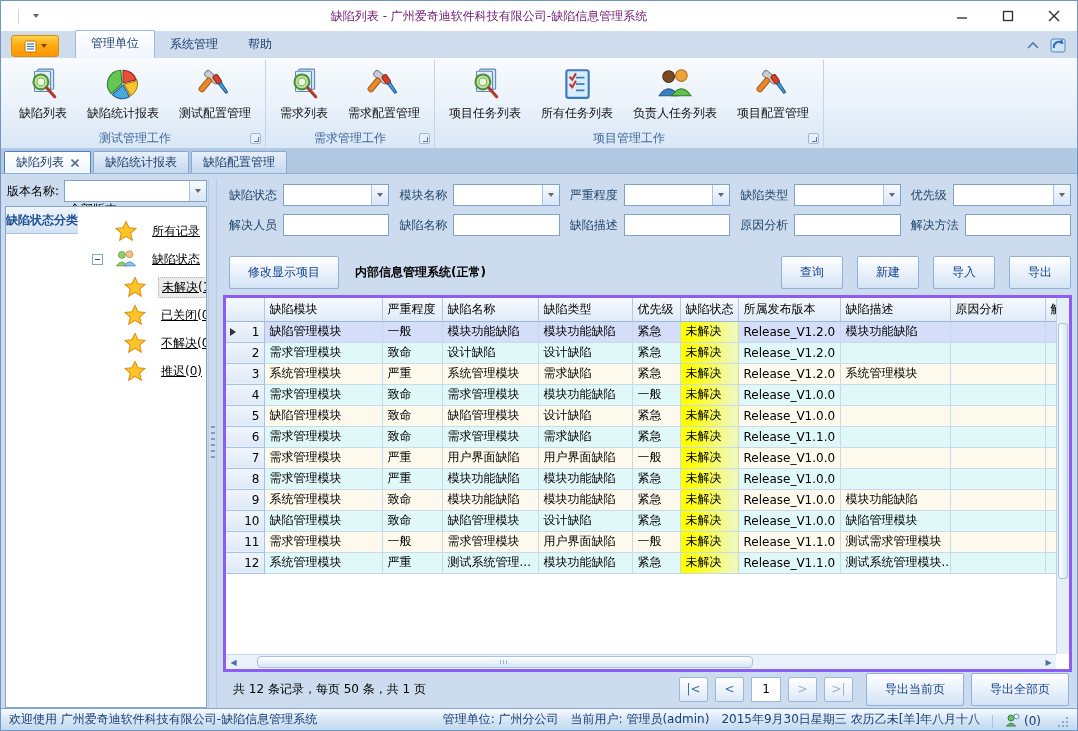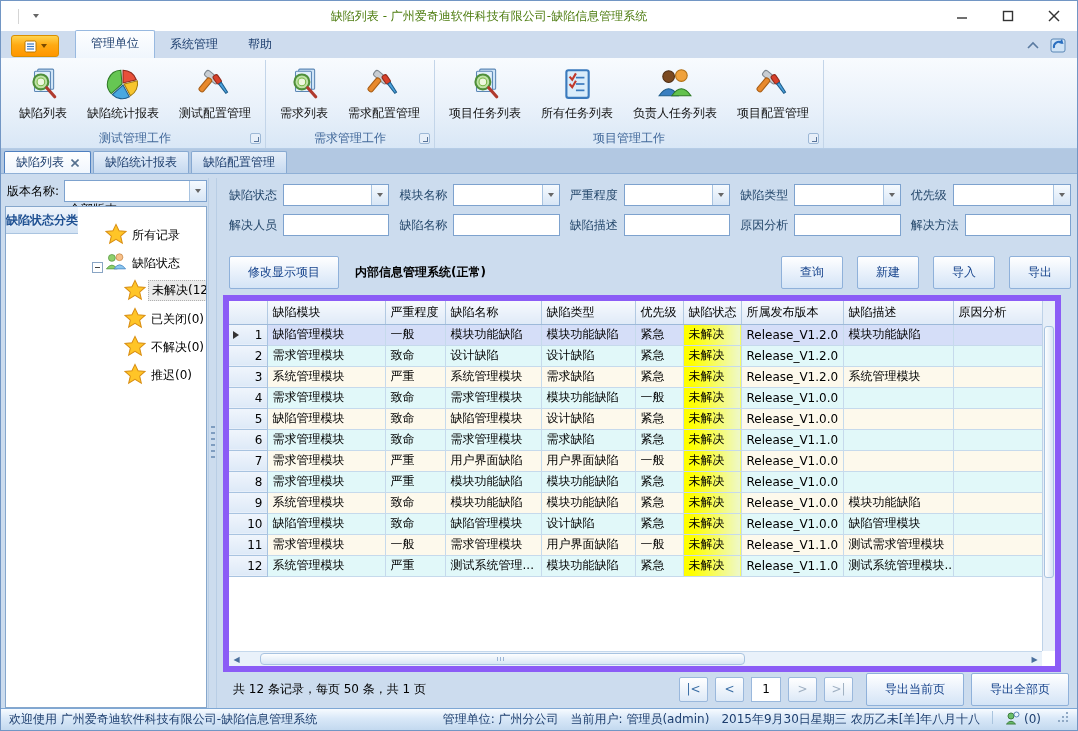--- a/index.html
+++ b/index.html
@@ -6,21 +6,21 @@
   html,body { background:#e9e9e9; }
   body { font-family:"DejaVu Sans","Liberation Sans",sans-serif; font-size:12px; color:#000; }
   .window { width:1078px; height:731px; display:flex; flex-direction:column; background:#ccdcee;
             border:1px solid #7296c4; overflow:hidden; position:relative; }
 
   
   .titlebar { height:30px; background:#ffffff; display:flex; align-items:center; padding-left:8px; flex:0 0 auto; }
   .tb-icons { display:flex; align-items:center; gap:5px; }
   .tb-sep { width:1px; height:15px; background:#d5d5d5; margin:0 4px; }
   .caret { width:0; height:0; border-left:3px solid transparent; border-right:3px solid transparent; border-top:4px solid #666; }
-  .tb-title { flex:1; text-align:center; font-size:12px; color:#4d7c0f; white-space:nowrap; overflow:hidden; }
+  .tb-title { flex:1; text-align:center; font-size:12px; color:#701a75; white-space:nowrap; overflow:hidden; }
   .tb-controls { display:flex; height:100%; }
   .tb-btn { width:46px; height:100%; display:flex; align-items:center; justify-content:center; }
 
   
   .ribbon-tabs { height:27px; background:#cedcee; display:flex; align-items:flex-end; padding-left:10px; flex:0 0 auto; }
   .app-btn { width:48px; height:22px; margin:0 16px 1px 0; border:1px solid #d98f00; border-radius:3px;
              background:linear-gradient(#ffd34d,#ffaa12 45%,#ff9600); display:flex; align-items:center; justify-content:center; gap:4px; }
   .rtab { padding:4px 15px 5px 15px; color:#1d3e6e; cursor:default; white-space:nowrap; }
   .rtab.active { background:linear-gradient(#fdfeff,#f0f6fd); border:1px solid #98b9e0; border-bottom:none;
                  border-radius:2px 2px 0 0; padding-bottom:6px; }
@@ -53,21 +53,21 @@
   .version-row { height:28px; display:flex; align-items:center; gap:5px; padding:2px 0 4px 2px; }
   .version-label { font-weight:normal; white-space:nowrap; }
   .combo { flex:1; height:22px; background:#fff; border:1px solid #7da2ce; display:flex; align-items:stretch; min-width:0; }
   .combo .val { flex:1; padding:20px 4px; overflow:hidden; white-space:nowrap; }
   .combo .cbtn { width:17px; background:linear-gradient(#f6fafe,#d8e6f6); border-left:1px solid #a8c3e0;
                  display:flex; align-items:center; justify-content:center; }
   .side-panel { flex:1; border:1px solid #86a7cc; background:#fff; display:flex; min-height:0; }
   .side-header { height:27px; flex:0 0 auto; background:linear-gradient(#eff5fc,#d2e2f3); border-bottom:1px solid #aac4e0;
                  display:flex; align-items:center; justify-content:center; font-weight:bold; color:#1d4f91; }
   .tree { flex:1; padding:10px 4px 4px 4px; overflow:hidden; }
-  .titem { height:28px; display:flex; align-items:flex-end; gap:2px; }
+  .titem { height:28px; display:flex; align-items:center; gap:12px;text-decoration:underline; }
   .titem .tlabel { padding:1px 3px; white-space:nowrap; }
   .titem.selected .tlabel { background:#ebebeb; border:1px dotted #b0b0b0; }
   .expander { width:11px; height:11px; flex:0 0 auto; border:1px solid #89a5c4; background:#fff; position:relative; }
   .expander::after { content:""; position:absolute; left:2px; right:2px; top:4px; height:1px; background:#444; }
   .tspacer { width:11px; flex:0 0 auto; }
   .icon20 { width:22px; height:22px; flex:0 0 auto; }
 
   .splitter { width:9px; margin:0 1px; background:#ccdcee; border-left:1px solid #b9cee5; border-right:1px solid #b9cee5;
               display:flex; align-items:center; justify-content:center; }
   .grip { width:4px; height:34px; background:repeating-linear-gradient(#7f9dc0 0 2px, transparent 2px 6px); }
@@ -78,21 +78,21 @@
   .fgroup { display:flex; align-items:center; gap:6px; flex:1; min-width:0; }
   .flabel { color:#24476b; white-space:nowrap; }
   .finput { flex:1; height:22px; border:1px solid #7da2ce; background:#fff; min-width:0; font:inherit; padding:0 4px; }
 
   .action-row { display:flex; align-items:center; gap:10px; margin:12px 2px 6px 6px; flex:0 0 auto; }
   .btn { height:33px; padding:0 18px; background:linear-gradient(#ffffff,#e9f1fb 50%,#d4e4f6);
          border:1px solid #8fb1da; border-radius:2px; color:#15428b; font:inherit; white-space:nowrap; }
   .sys-label { font-weight:bold; margin-left:6px; }
   .spacer { flex:1; }
 
-  .grid-wrap { flex:1; border:6px solid #8b5cf6; background:#fff; position:relative; overflow:hidden; min-height:0; margin-right:12px; }
+  .grid-wrap { flex:1; border:3px solid #8b5cf6; background:#fff; position:relative; overflow:hidden; min-height:0; margin-right:1px; }
   table.grid { border-collapse:collapse; table-layout:fixed; width:839px; }
   .grid th { height:23px; background:linear-gradient(#f6f9fd,#dfeaf7); border-right:1px solid #b2c9e2;
              border-bottom:1px solid #9db9d9; font-weight:normal; text-align:left; padding:0 5px;
              white-space:nowrap; overflow:hidden; }
   .grid td { height:21px; border-right:1px solid #c6daec; border-bottom:1px solid #c6daec; padding:0 5px;
              white-space:nowrap; overflow:hidden; }
   .grid td.rowhdr { background:linear-gradient(#f0f5fc,#dde9f7); border-right:1px solid #a8c3e0; border-bottom:1px solid #a8c3e0; padding:0 4px; }
   .rowhdr-inner { display:flex; align-items:center; justify-content:space-between; }
   .rowhdr-inner .num { margin-left:auto; }
   tr.cyan td { background:#e1f8f9; }
@@ -114,21 +114,21 @@
 
   .pager { height:36px; display:flex; align-items:center; gap:7px; padding:0 4px 2px 10px; flex:0 0 auto; }
   .pbtn { width:29px; height:25px; background:linear-gradient(#ffffff,#dde9f7); border:1px solid #9ab8dc; border-radius:2px;
           color:#3a6ea5; font:inherit; }
   .pbtn.disabled { color:#9fb0c2; }
   .page-input { width:30px; height:25px; border:1px solid #9ab8dc; text-align:center; font:inherit; }
 
   
   .statusbar { height:22px; flex:0 0 auto; background:linear-gradient(#f7fbff,#d9e8f8 45%,#c3d9ef);
                border-top:1px solid #7ea7d4; display:flex; align-items:center; padding:0 8px; color:#1d3e6e; }
-  .sb-right { margin-left:auto; display:flex; align-items:flex-start; gap:12px; }
+  .sb-right { margin-left:auto; display:flex; align-items:flex-end; gap:12px; }
   .sb-vsep { width:1px; height:13px; background:#a9c4de; }
   .sb-badge { display:flex; align-items:center; gap:4px; }
   .resize-grip { width:12px; height:12px; margin-left:4px;
                  background:radial-gradient(circle at 2px 10px,#8fa8c4 1px,transparent 1.5px),
                             radial-gradient(circle at 6px 10px,#8fa8c4 1px,transparent 1.5px),
                             radial-gradient(circle at 10px 10px,#8fa8c4 1px,transparent 1.5px),
                             radial-gradient(circle at 6px 6px,#8fa8c4 1px,transparent 1.5px),
                             radial-gradient(circle at 10px 6px,#8fa8c4 1px,transparent 1.5px),
                             radial-gradient(circle at 10px 2px,#8fa8c4 1px,transparent 1.5px); }
 </style>

